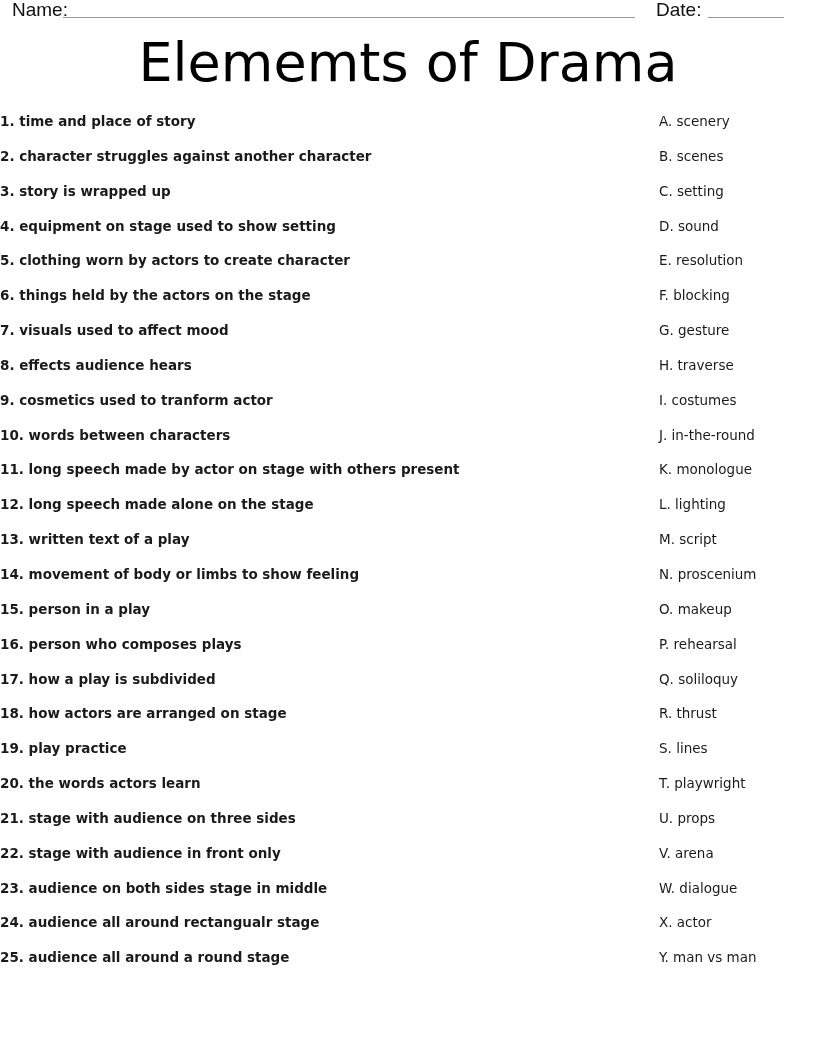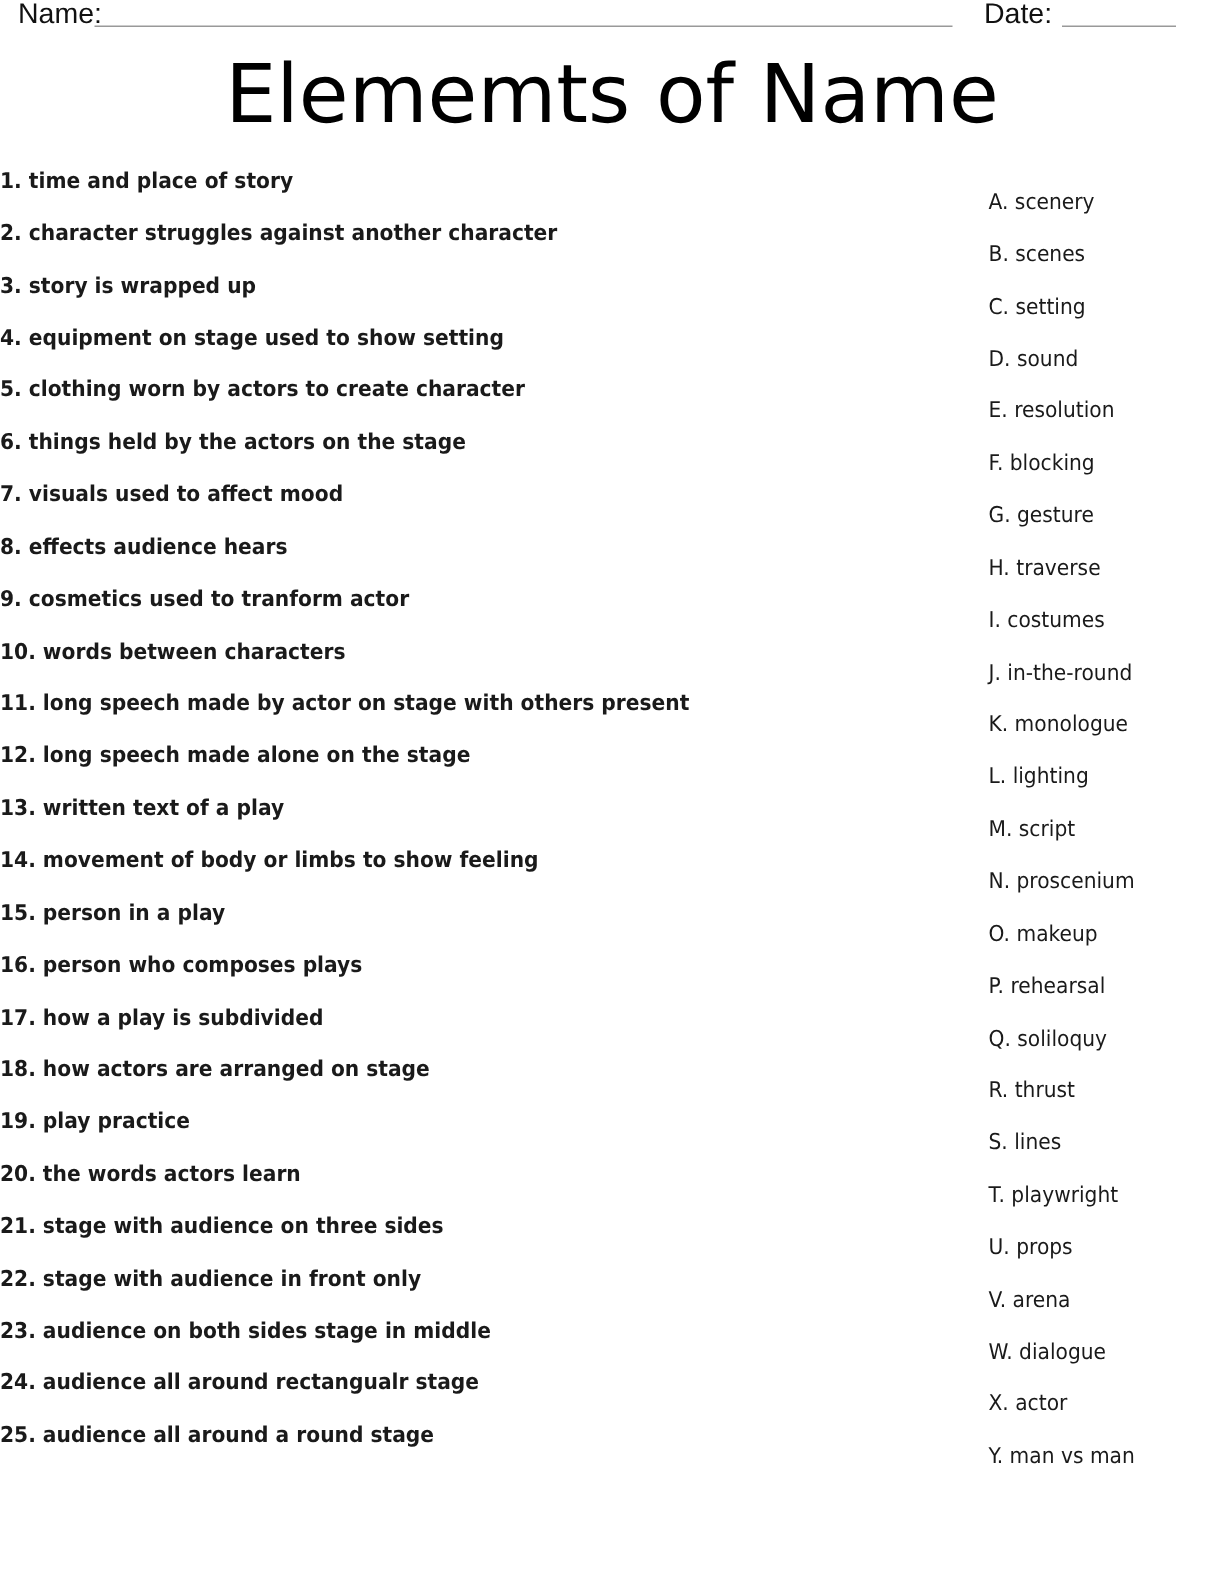--- a/index.html
+++ b/index.html
@@ -65,21 +65,21 @@
     .clues {
       position: absolute;
       left: 0;
       top: 111px;
       width: 620px;
       font-weight: bold;
     }
     .answers {
       position: absolute;
       left: 659px;
-      top: 125px;
+      top: 111px;
       width: 157px;
     }
     .row {
       height: 34.85px;
       font-size: 14.5px;
       line-height: 20px;
       white-space: nowrap;
       color: #1a1a1a;
       font-family: "DejaVu Sans", sans-serif;
       transform: scaleX(0.93);
@@ -89,21 +89,21 @@
 </head>
 <body>
 
 <div class="header">
   <span class="name-label">Name:</span>
   <div class="name-line"></div>
   <span class="date-label">Date:</span>
   <div class="date-line"></div>
 </div>
 
-<div class="title">Elememts of Name</div>
+<div class="title">Elememts of Drama</div>
 
 <div class="clues">
   <div class="row">1. time and place of story</div>
   <div class="row">2. character struggles against another character</div>
   <div class="row">3. story is wrapped up</div>
   <div class="row">4. equipment on stage used to show setting</div>
   <div class="row">5. clothing worn by actors to create character</div>
   <div class="row">6. things held by the actors on the stage</div>
   <div class="row">7. visuals used to affect mood</div>
   <div class="row">8. effects audience hears</div>

